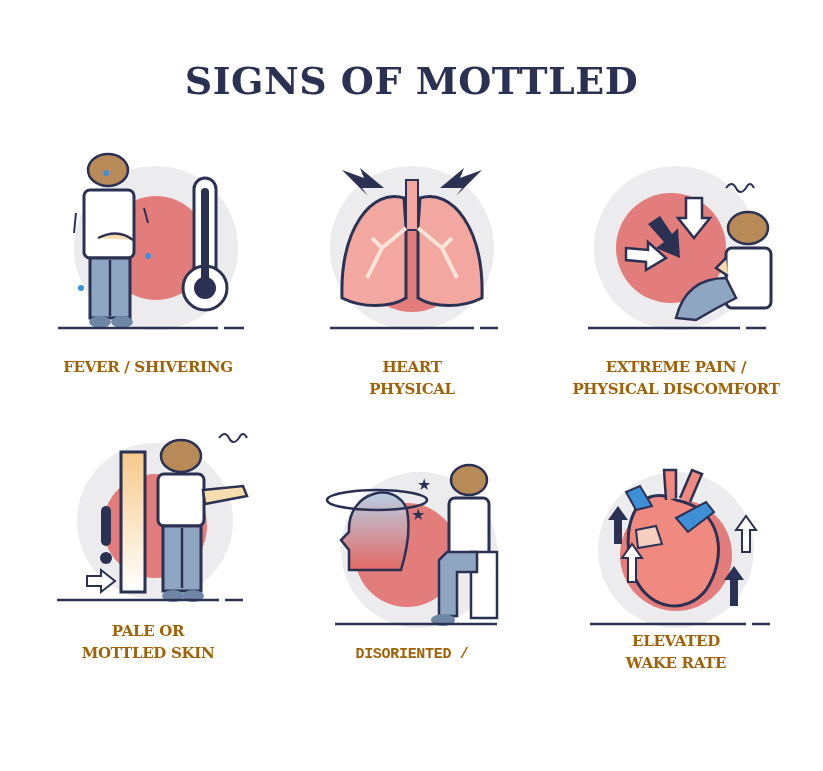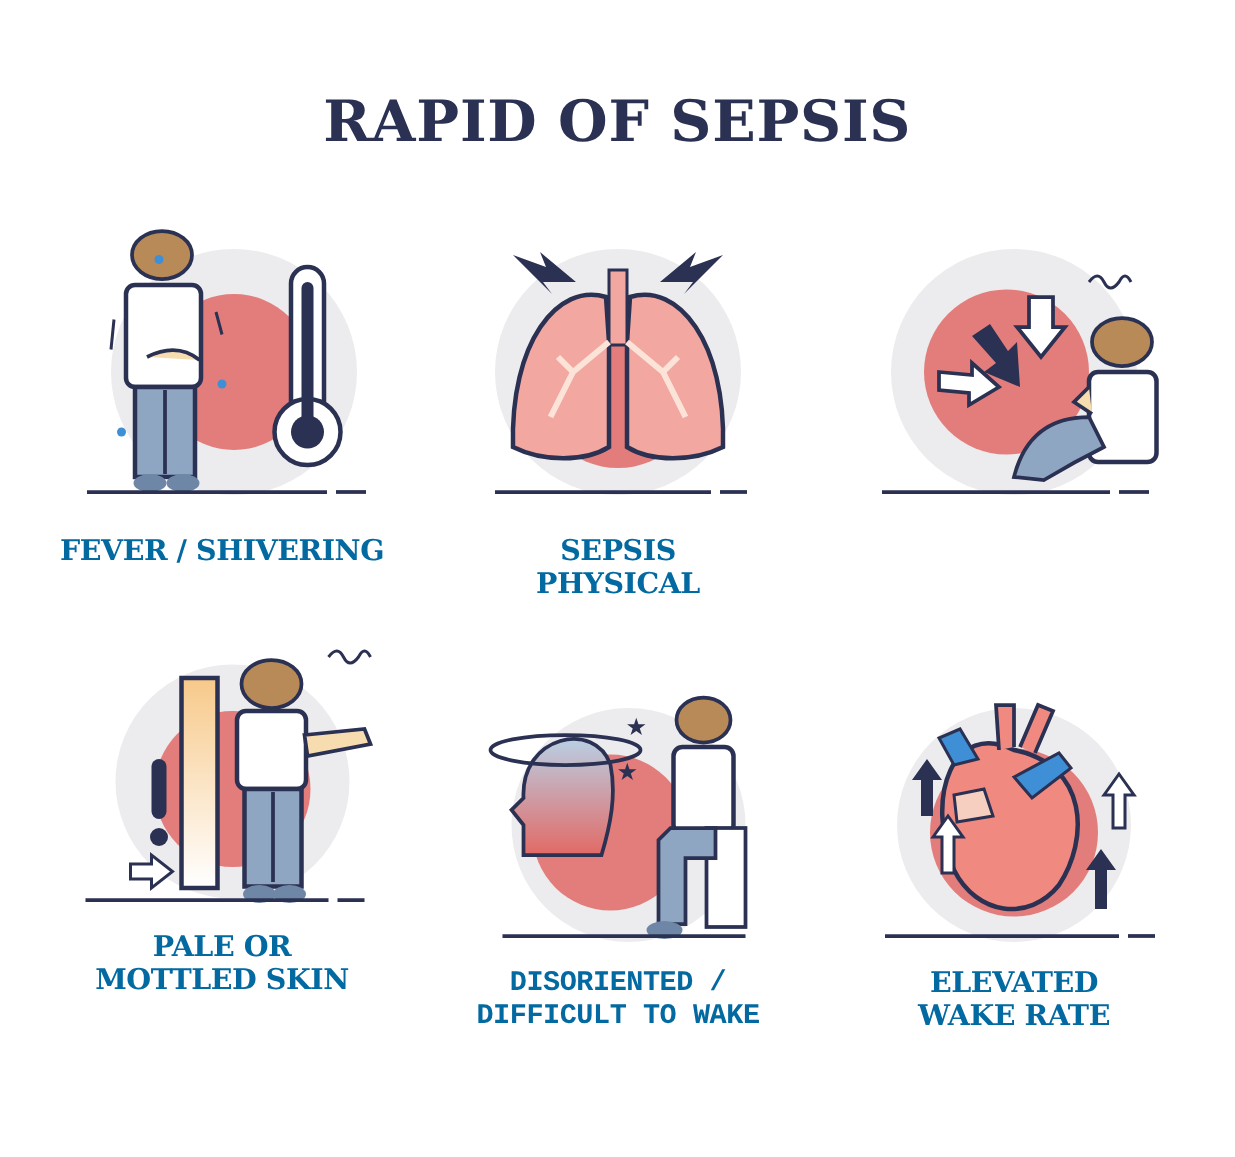--- a/index.html
+++ b/index.html
@@ -6,28 +6,28 @@
   body { width: 823px; height: 771px; position: relative; overflow: hidden; font-family: "DejaVu Serif", serif; }
   .title {
     position: absolute; left: 0; width: 823px; top: 58px; text-align: center;
     font-family: "DejaVu Serif", serif; font-weight: bold; font-size: 38px;
     color: #2b3152; letter-spacing: 0.5px;
   }
   .cell { position: absolute; width: 260px; }
   .cell svg { display: block; margin: 0 auto; }
   .label {
     text-align: center; font-family: "DejaVu Serif", serif; font-weight: bold;
-    font-size: 19px; line-height: 22px; color: #0369a1; letter-spacing: -0.3px;
+    font-size: 15px; line-height: 22px; color: #a16207; letter-spacing: -0.3px;
   }
   .label div { white-space: nowrap; }
 </style>
 </head>
 <body>
 
-<div class="title">RAPID OF SEPSIS</div>
+<div class="title">SIGNS OF MOTTLED</div>
 
 <div class="cell" style="left:18px; top:148px;">
   <svg width="200" height="190" viewBox="0 0 200 190">
     <circle cx="108" cy="100" r="82" fill="#ececee"></circle>
     <circle cx="108" cy="100" r="52" fill="#e26a66" opacity="0.85"></circle>
 
     <rect x="146" y="30" width="22" height="110" rx="11" fill="#fff" stroke="#2b3152" stroke-width="3"></rect>
     <circle cx="157" cy="140" r="22" fill="#fff" stroke="#2b3152" stroke-width="3"></circle>
     <rect x="153" y="40" width="8" height="95" rx="4" fill="#2b3152"></rect>
     <circle cx="157" cy="140" r="11" fill="#2b3152"></circle>
@@ -59,40 +59,44 @@
     <path d="M30 22 L52 30 L48 20 L72 40 L50 40 L56 48 Z" fill="#2b3152"></path>
     <path d="M170 22 L148 30 L152 20 L128 40 L150 40 L144 48 Z" fill="#2b3152"></path>
     <path d="M92 50 C60 40 28 80 30 150 C50 160 78 160 94 150 L94 80 Z" fill="#f2a7a0" stroke="#2b3152" stroke-width="3"></path>
     <path d="M108 50 C140 40 172 80 170 150 C150 160 122 160 106 150 L106 80 Z" fill="#f2a7a0" stroke="#2b3152" stroke-width="3"></path>
     <rect x="94" y="32" width="12" height="50" fill="#f2a7a0" stroke="#2b3152" stroke-width="2"></rect>
     <path d="M94 80 L70 100 M106 80 L130 100 M70 100 L55 130 M130 100 L145 130 M70 100 L60 90 M130 100 L140 90" stroke="#fbe3d8" stroke-width="4" fill="none"></path>
     <line x1="18" y1="180" x2="162" y2="180" stroke="#2b3152" stroke-width="2.5"></line>
     <line x1="168" y1="180" x2="186" y2="180" stroke="#2b3152" stroke-width="2.5"></line>
   </svg>
   <div class="label" style="margin-top:18px;">
-    <div>SEPSIS</div>
+    <div>HEART</div>
     <div>PHYSICAL</div>
   </div>
 </div>
 
 <div class="cell" style="left:546px; top:148px;">
   <svg width="200" height="190" viewBox="0 0 200 190">
     <circle cx="100" cy="100" r="82" fill="#ececee"></circle>
     <circle cx="95" cy="100" r="55" fill="#e26a66" opacity="0.85"></circle>
     <path d="M110 50 L126 50 L126 70 L134 70 L118 90 L102 70 L110 70 Z" fill="#fff" stroke="#2b3152" stroke-width="2.5"></path>
     <path d="M50 100 L72 102 L72 94 L90 110 L70 122 L70 114 L50 112 Z" fill="#fff" stroke="#2b3152" stroke-width="2.5"></path>
     <path d="M72 76 L84 68 L96 86 L102 80 L104 110 L80 100 L88 94 Z" fill="#2b3152"></path>
     <ellipse cx="172" cy="80" rx="20" ry="16" fill="#b88a58" stroke="#2b3152" stroke-width="2.5"></ellipse>
     <rect x="150" y="100" width="45" height="60" rx="6" fill="#fff" stroke="#2b3152" stroke-width="3"></rect>
     <path d="M100 170 Q110 130 150 130 L160 150 Q140 160 120 172 Z" fill="#8fa6c2" stroke="#2b3152" stroke-width="2.5"></path>
     <path d="M150 110 L140 120 L152 128" stroke="#2b3152" stroke-width="2.5" fill="#f7dcb0"></path>
     <path d="M150 40 q6 -8 10 0 q4 8 10 0 q4 -8 8 0" stroke="#2b3152" stroke-width="2" fill="none"></path>
     <line x1="12" y1="180" x2="164" y2="180" stroke="#2b3152" stroke-width="2.5"></line>
     <line x1="170" y1="180" x2="190" y2="180" stroke="#2b3152" stroke-width="2.5"></line>
   </svg>
+  <div class="label" style="margin-top:18px;">
+    <div>EXTREME PAIN /</div>
+    <div>PHYSICAL DISCOMFORT</div>
+  </div>
 </div>
 
 <div class="cell" style="left:18px; top:416px;">
   <svg width="210" height="190" viewBox="0 0 210 190">
     <defs>
       <linearGradient id="pale" x1="0" y1="0" x2="0" y2="1">
         <stop offset="0" stop-color="#f7c98a"></stop>
         <stop offset="1" stop-color="#ffffff"></stop>
       </linearGradient>
     </defs>
@@ -135,38 +139,37 @@
     <text x="104" y="80" font-size="16" fill="#2b3152">★</text>
     <ellipse cx="162" cy="40" rx="18" ry="15" fill="#b88a58" stroke="#2b3152" stroke-width="2.5"></ellipse>
     <rect x="142" y="58" width="40" height="58" rx="6" fill="#fff" stroke="#2b3152" stroke-width="3"></rect>
     <rect x="164" y="112" width="26" height="66" fill="#fff" stroke="#2b3152" stroke-width="2.5"></rect>
     <path d="M140 112 L170 112 L170 132 L150 132 L150 176 L132 176 L132 120 Z" fill="#8fa6c2" stroke="#2b3152" stroke-width="2.5"></path>
     <ellipse cx="136" cy="180" rx="12" ry="6" fill="#6f87a6"></ellipse>
     <line x1="28" y1="184" x2="190" y2="184" stroke="#2b3152" stroke-width="2.5"></line>
   </svg>
   <div class="label" style="margin-top:14px;font-family:Liberation Mono, monospace;">
     <div>DISORIENTED /</div>
-    <div>DIFFICULT TO WAKE</div>
   </div>
 </div>
 
 <div class="cell" style="left:546px; top:440px;">
   <svg width="200" height="190" viewBox="0 0 200 190">
     <circle cx="100" cy="110" r="78" fill="#ececee"></circle>
     <circle cx="100" cy="115" r="56" fill="#e26a66" opacity="0.85"></circle>
     <path d="M100 60 C60 40 40 90 60 140 C75 170 110 175 130 150 C150 120 150 70 100 60 Z" fill="#f08a80" stroke="#2b3152" stroke-width="3"></path>
     <path d="M90 60 L88 30 L100 30 L100 58" fill="#f08a80" stroke="#2b3152" stroke-width="2.5"></path>
     <path d="M104 58 L116 30 L126 34 L114 62" fill="#f08a80" stroke="#2b3152" stroke-width="2.5"></path>
     <path d="M60 70 L50 52 L64 46 L76 66 Z" fill="#3f8fd6" stroke="#2b3152" stroke-width="2"></path>
     <path d="M100 78 L130 62 L138 72 L112 92 Z" fill="#3f8fd6" stroke="#2b3152" stroke-width="2"></path>
     <path d="M60 90 L80 86 L86 104 L62 108 Z" fill="#f7cfc0" stroke="#2b3152" stroke-width="2"></path>
     <path d="M32 80 L42 66 L52 80 L46 80 L46 104 L38 104 L38 80 Z" fill="#2b3152"></path>
     <path d="M46 118 L56 104 L66 118 L60 118 L60 142 L52 142 L52 118 Z" fill="#fff" stroke="#2b3152" stroke-width="2"></path>
     <path d="M160 90 L170 76 L180 90 L174 90 L174 112 L166 112 L166 90 Z" fill="#fff" stroke="#2b3152" stroke-width="2"></path>
     <path d="M148 140 L158 126 L168 140 L162 140 L162 166 L154 166 L154 140 Z" fill="#2b3152"></path>
     <line x1="14" y1="184" x2="170" y2="184" stroke="#2b3152" stroke-width="2.5"></line>
     <line x1="176" y1="184" x2="194" y2="184" stroke="#2b3152" stroke-width="2.5"></line>
   </svg>
-  <div class="label" style="margin-top:14px;">
+  <div class="label" style="">
     <div>ELEVATED</div>
     <div>WAKE RATE</div>
   </div>
 </div>
 
 </body></html>

